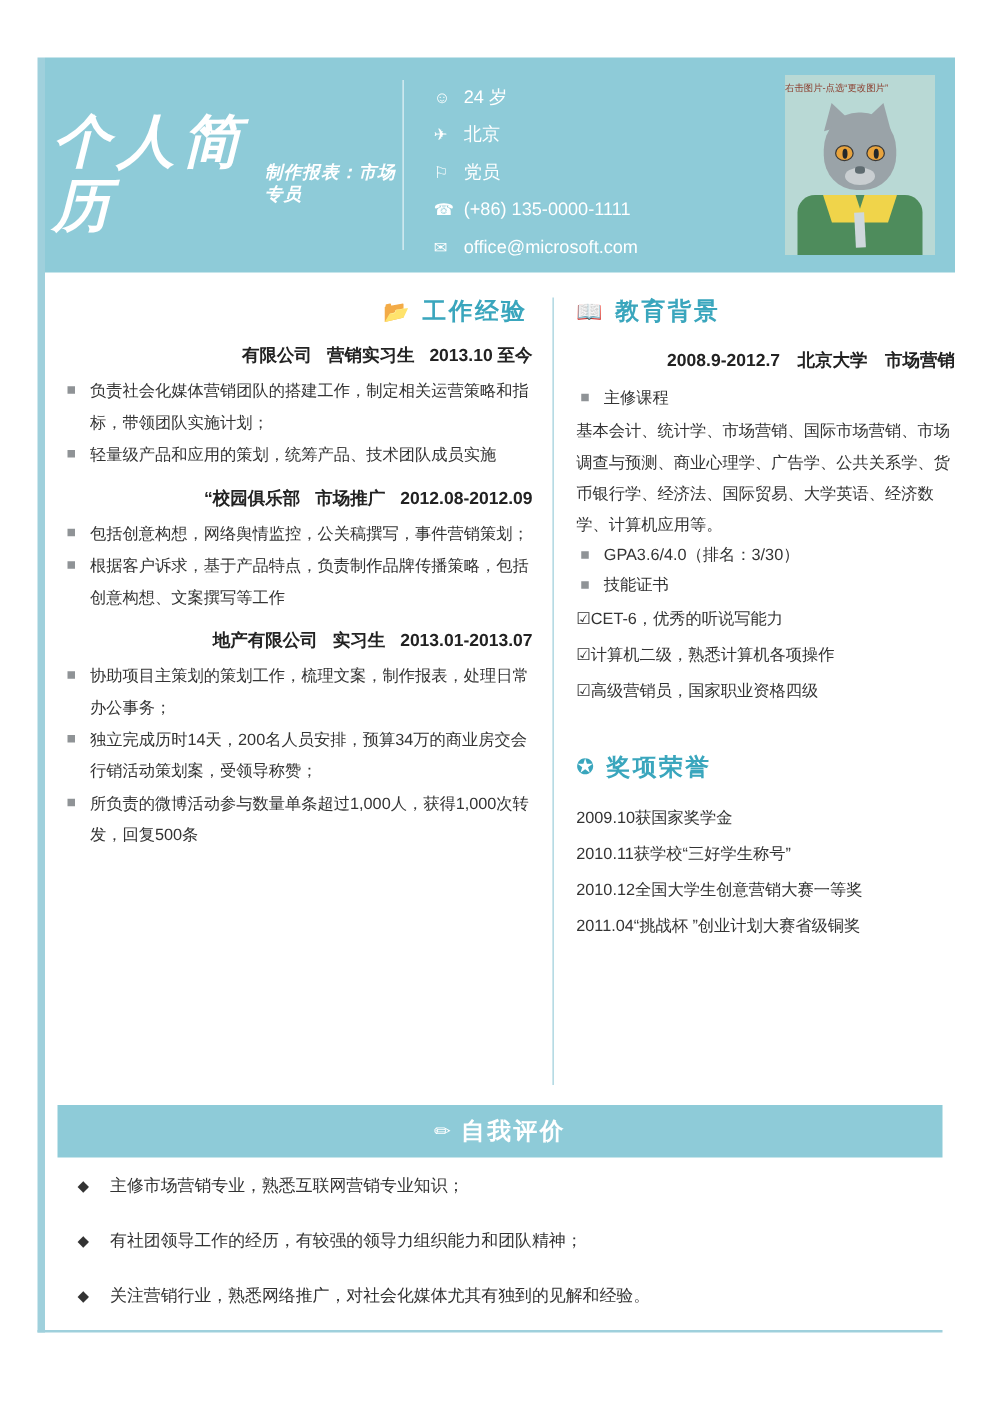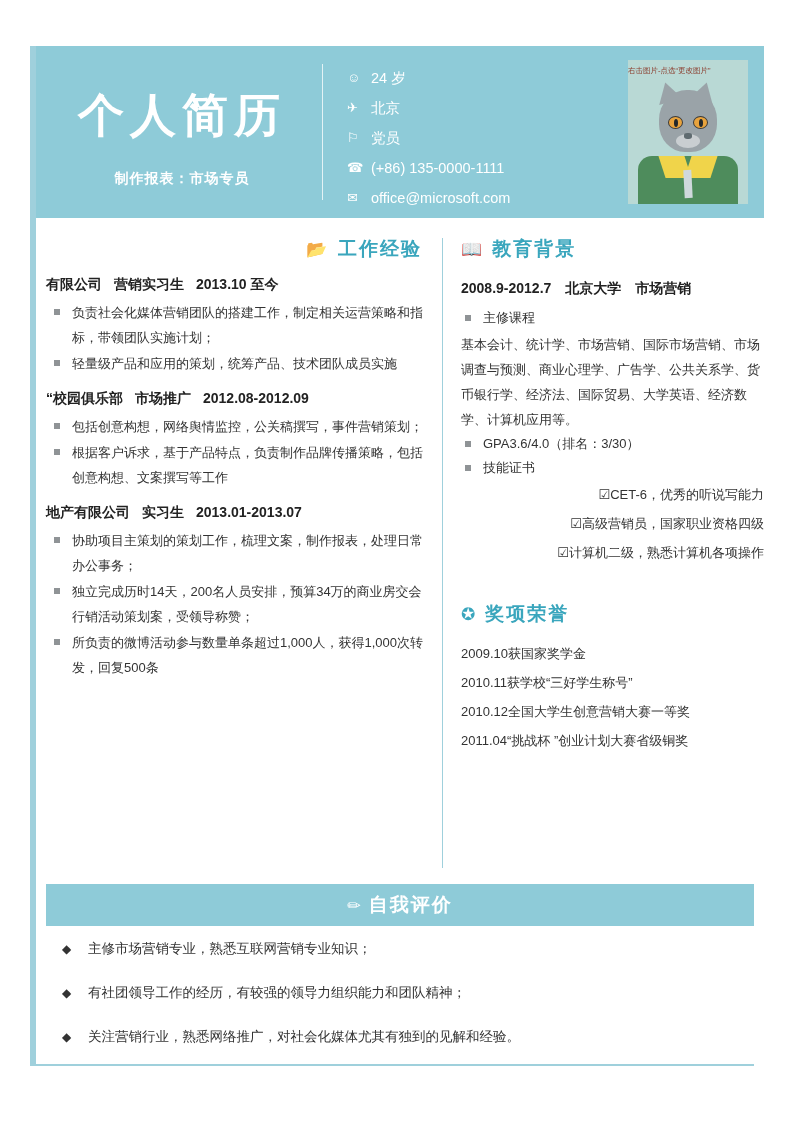--- a/index.html
+++ b/index.html
@@ -40,24 +40,25 @@
     width: 728px;
     height: 172px;
     background: #8ecbd8;
     display: flex;
     align-items: stretch;
   }
   .header-left {
     width: 280px;
     position: relative;
     display: flex;
-    flex-direction: column;
+    flex-direction: row;
     justify-content: center;
     align-items: center;
     padding-left: 6px;
+    font-style: italic;
   }
   .resume-title {
     font-size: 46px;
     font-weight: bold;
     color: #ffffff;
     letter-spacing: 6px;
     line-height: 1.1;
     margin-top: 14px;
   }
   .job-intent {
@@ -218,20 +219,21 @@
   .sec-ico {
     font-size: 17px;
     margin-right: 8px;
     color: #3aa6bd;
   }
   .job-title {
     font-size: 14px;
     font-weight: bold;
     color: #222222;
     margin: 14px 0 6px 10px;
+    text-align: right;
   }
   .job-title .sp { display: inline-block; width: 12px; }
   ul.bullets {
     list-style: none;
     margin: 0 0 0 14px;
     padding: 0;
   }
   ul.bullets li {
     position: relative;
     padding-left: 22px;
@@ -248,20 +250,21 @@
     width: 6px;
     height: 6px;
     background: #8f9396;
   }
   
   .edu-title {
     font-size: 14px;
     font-weight: bold;
     color: #222222;
     margin: 18px 0 8px 0;
+    text-align: right;
   }
   .edu-title .sp { display: inline-block; width: 14px; }
   .sq-item {
     position: relative;
     padding-left: 22px;
     font-size: 13px;
     line-height: 24px;
     color: #333333;
   }
   .sq-item::before {
@@ -276,21 +279,20 @@
   .para {
     font-size: 13px;
     line-height: 25px;
     color: #333333;
     margin: 2px 0 0 0;
   }
   .check-line {
     font-size: 13px;
     line-height: 29px;
     color: #333333;
-    text-align: right;
   }
   .award-line {
     font-size: 13px;
     line-height: 29px;
     color: #333333;
   }
 
   
   .self-band {
     position: absolute;
@@ -439,22 +441,22 @@
         <span>2008.9-2012.7</span><span class="sp"></span><span>北京大学</span><span class="sp"></span><span>市场营销</span>
       </div>
 
       <div class="sq-item">主修课程</div>
       <div class="para">基本会计、统计学、市场营销、国际市场营销、市场调查与预测、商业心理学、广告学、公共关系学、货币银行学、经济法、国际贸易、大学英语、经济数学、计算机应用等。</div>
 
       <div class="sq-item">GPA3.6/4.0（排名：3/30）</div>
       <div class="sq-item">技能证书</div>
 
       <div class="check-line">☑CET-6，优秀的听说写能力</div>
+      <div class="check-line">☑计算机二级，熟悉计算机各项操作</div>
       <div class="check-line">☑高级营销员，国家职业资格四级</div>
-      <div class="check-line">☑计算机二级，熟悉计算机各项操作</div>
 
       <div class="sec-head" style="margin-top:34px;">
         <span class="sec-ico">✪</span>
         <span>奖项荣誉</span>
       </div>
       <div style="margin-top:12px;">
         <div class="award-line">2009.10获国家奖学金</div>
         <div class="award-line">2010.11获学校“三好学生称号”</div>
         <div class="award-line">2010.12全国大学生创意营销大赛一等奖</div>
         <div class="award-line">2011.04“挑战杯 ”创业计划大赛省级铜奖</div>

